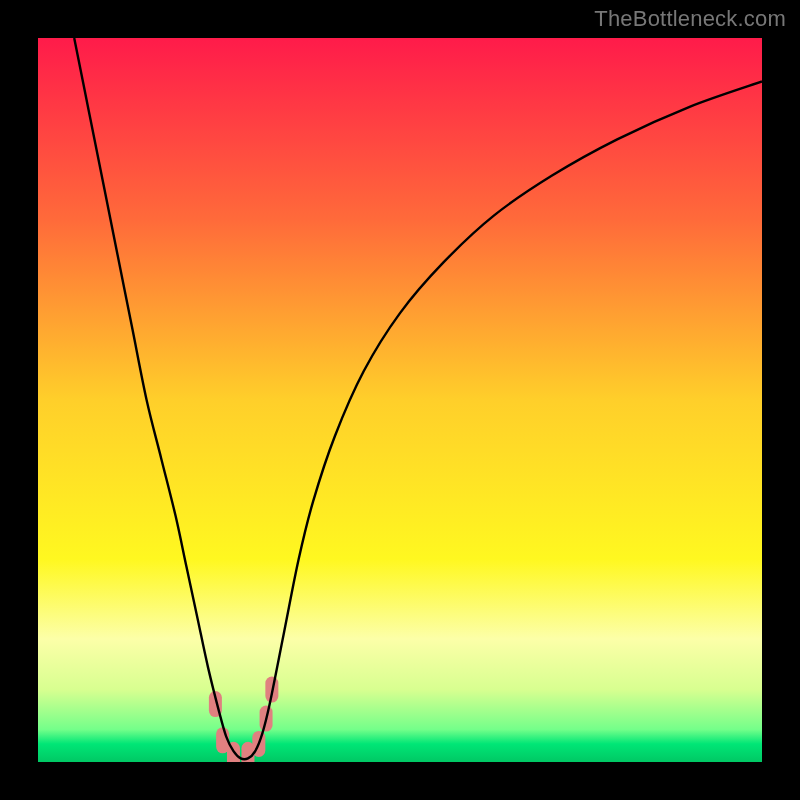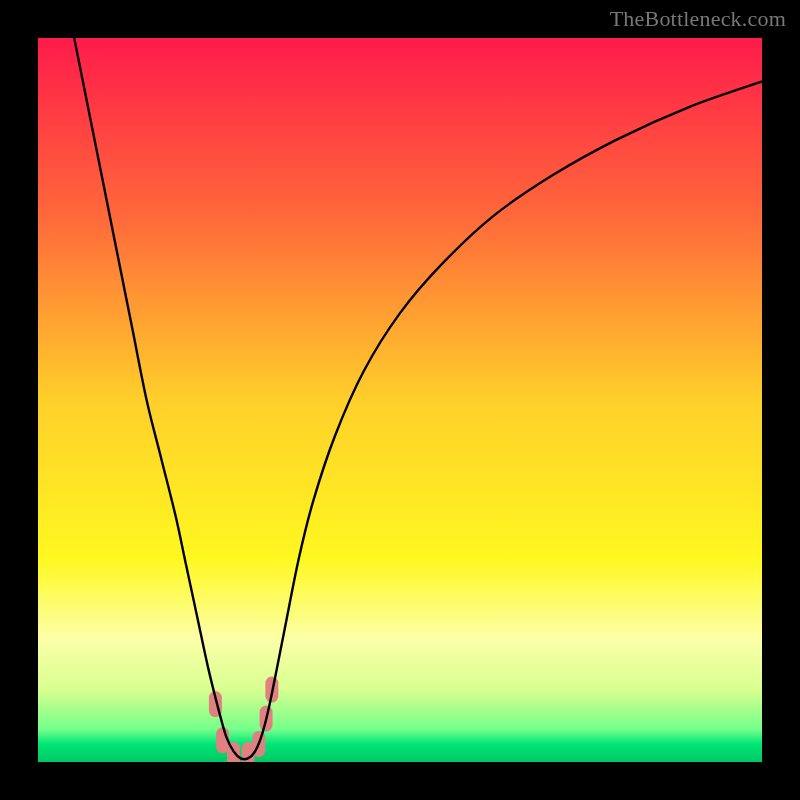--- a/index.html
+++ b/index.html
@@ -38,21 +38,21 @@
     left: 0;
     top: 0;
     width: 724px;
     height: 724px;
     pointer-events: none;
   }
   .watermark {
     position: absolute;
     top: 6px;
     right: 14px;
-    font-family: Liberation Serif, serif;
+    font-family: Liberation Sans, sans-serif;
     font-size: 22px;
     color: #777777;
     letter-spacing: 0.2px;
   }
 </style>
 </head>
 <body>
 
 <div class="frame">
 

